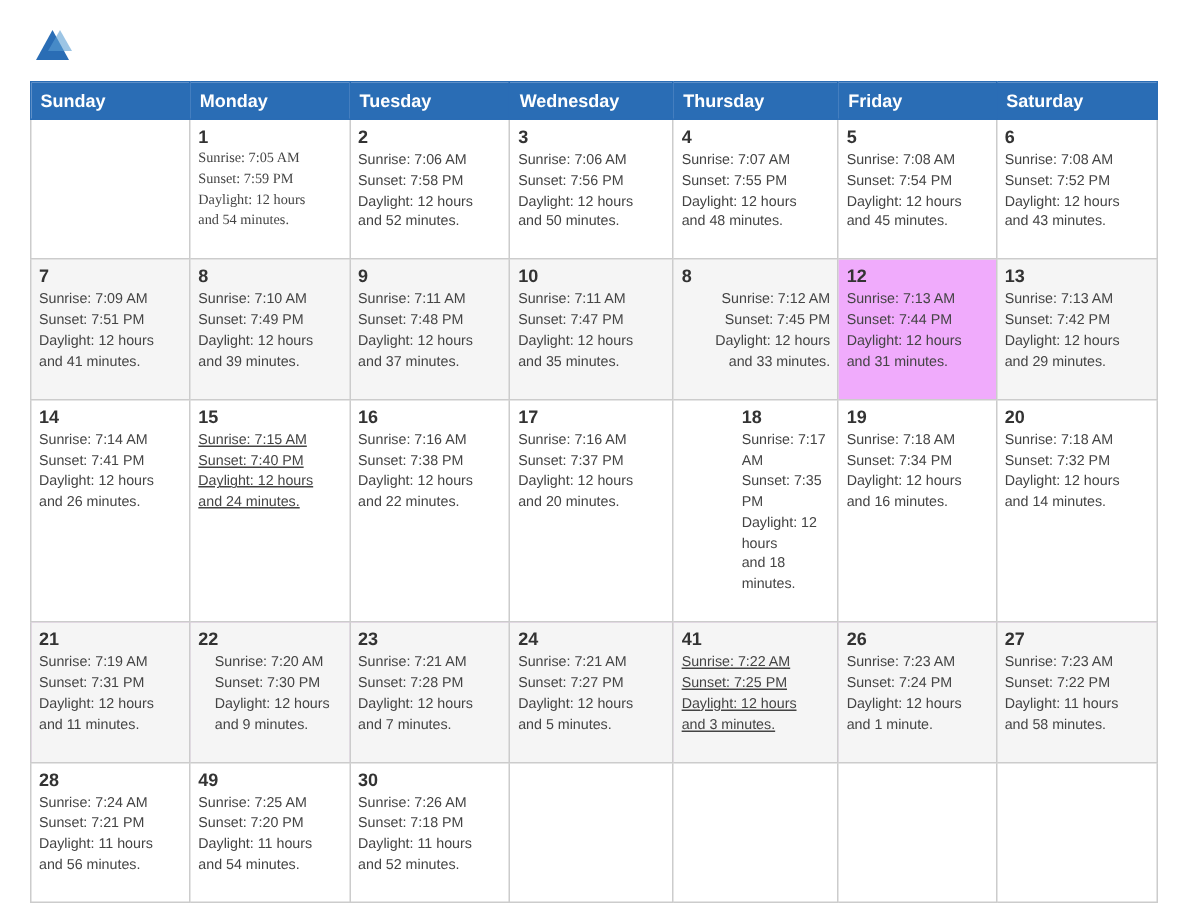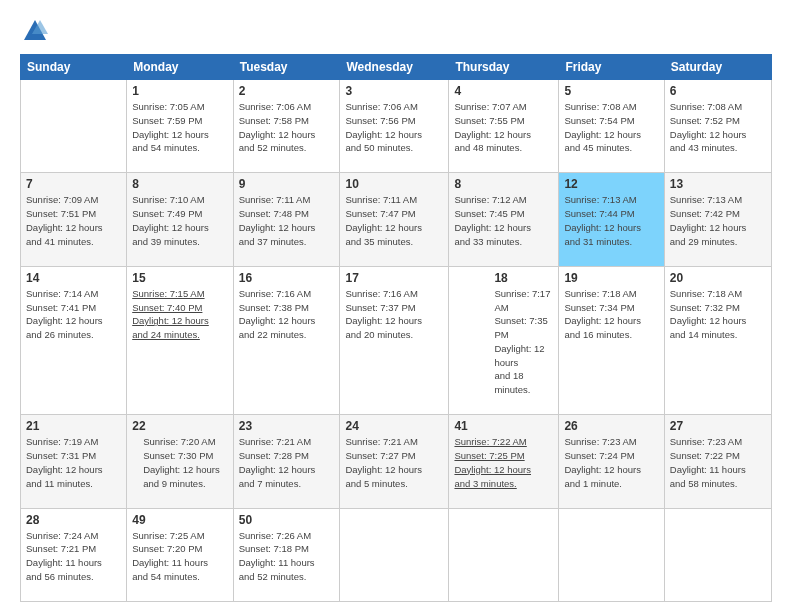--- a/index.html
+++ b/index.html
@@ -125,21 +125,21 @@
           <th>Thursday</th>
           <th>Friday</th>
           <th>Saturday</th>
         </tr>
     </thead>
     <tbody id="calendar-body">
     <tr style="background: rgb(255, 255, 255);">
           <td style="background: rgb(255, 255, 255);"></td>
           <td style="background: rgb(255, 255, 255);">
             <span class="day-num">1</span>
-            <div class="day-info" style="white-space: pre-line;">Sunrise: 7:05 AM
+            <div class="day-info" style="white-space: pre-line; font-family: Liberation Serif, serif;">Sunrise: 7:05 AM
 Sunset: 7:59 PM
 Daylight: 12 hours
 and 54 minutes.</div>
           </td>
           <td style="background: rgb(255, 255, 255);">
             <span class="day-num">2</span>
             <div class="day-info" style="white-space: pre-line;">Sunrise: 7:06 AM
 Sunset: 7:58 PM
 Daylight: 12 hours
 and 52 minutes.</div>
@@ -197,26 +197,26 @@
           </td>
           <td style="background: rgb(245, 245, 245);">
             <span class="day-num">10</span>
             <div class="day-info" style="white-space: pre-line;">Sunrise: 7:11 AM
 Sunset: 7:47 PM
 Daylight: 12 hours
 and 35 minutes.</div>
           </td>
           <td style="background: rgb(245, 245, 245);">
             <span class="day-num">8</span>
-            <div class="day-info" style="white-space: pre-line;">Sunrise: 7:12 AM
+            <div class="day-info" style="white-space: pre-line; text-align: right;">Sunrise: 7:12 AM
 Sunset: 7:45 PM
 Daylight: 12 hours
 and 33 minutes.</div>
           </td>
-          <td style="background: #7dd3fc;">
+          <td style="background: #f0abfc;">
             <span class="day-num">12</span>
             <div class="day-info" style="white-space: pre-line;">Sunrise: 7:13 AM
 Sunset: 7:44 PM
 Daylight: 12 hours
 and 31 minutes.</div>
           </td>
           <td style="background: rgb(245, 245, 245);">
             <span class="day-num">13</span>
             <div class="day-info" style="white-space: pre-line;">Sunrise: 7:13 AM
 Sunset: 7:42 PM
@@ -335,21 +335,21 @@
 and 56 minutes.</div>
           </td>
           <td style="background: rgb(255, 255, 255);">
             <span class="day-num">49</span>
             <div class="day-info" style="white-space: pre-line;">Sunrise: 7:25 AM
 Sunset: 7:20 PM
 Daylight: 11 hours
 and 54 minutes.</div>
           </td>
           <td style="background: rgb(255, 255, 255);">
-            <span class="day-num">50</span>
+            <span class="day-num">30</span>
             <div class="day-info" style="white-space: pre-line;">Sunrise: 7:26 AM
 Sunset: 7:18 PM
 Daylight: 11 hours
 and 52 minutes.</div>
           </td>
           <td style="background: rgb(255, 255, 255);"></td>
           <td style="background: rgb(255, 255, 255);"></td>
           <td style="background: rgb(255, 255, 255);"></td>
           <td style="background: rgb(255, 255, 255);"></td>
         </tr>

